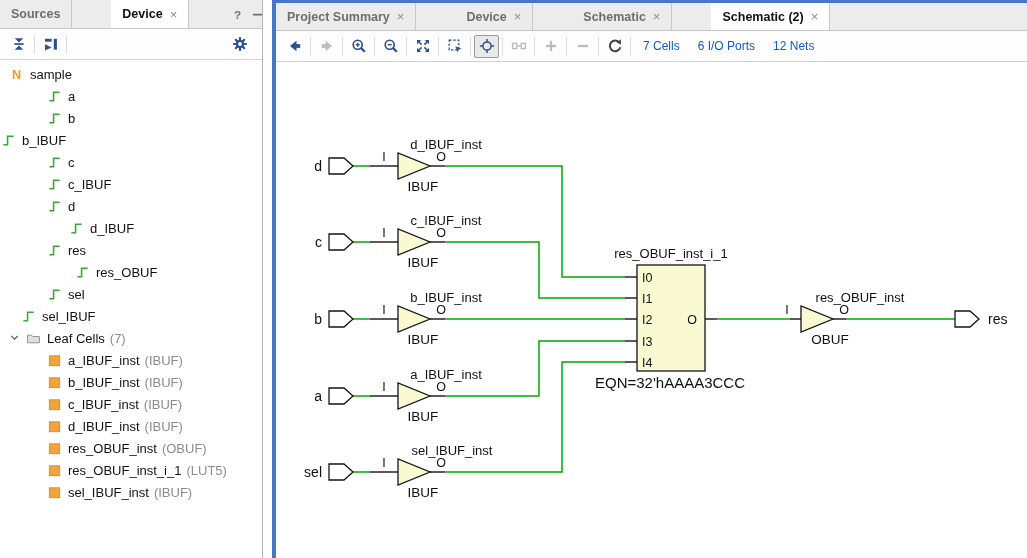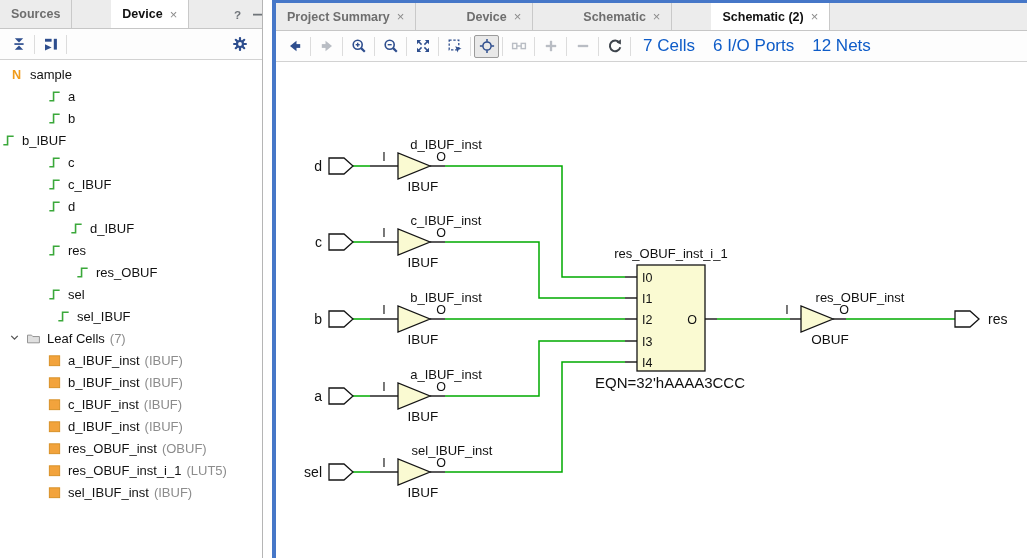--- a/index.html
+++ b/index.html
@@ -26,21 +26,21 @@
   .trow { display:flex; align-items:center; height:22px; font-size:13px; color:#111; white-space:nowrap; }
   .trow .expander { width:15px; height:15px; flex:0 0 15px; margin-right:2px; }
   .trow .ticon { width:16px; height:16px; flex:0 0 16px; margin-right:6px; display:flex; align-items:center; justify-content:center; }
   .trow .suffix { color:#8c8c8c; margin-left:5px; }
 
   
   #right-panel { position:absolute; left:272px; top:0; width:755px; height:558px; background:#fff;
                  border-left:4px solid #4677c8; border-top:3px solid #4677c8; }
   #right-panel .tabbar { height:28px; }
   #schem-toolbar { height:31px; }
-  .navlink { color:#0e5cc8; font-size:17px; margin:0 9px; cursor:default; white-space:nowrap; }
+  .navlink { color:#0e5cc8; font-size:12px; margin:0 9px; cursor:default; white-space:nowrap; }
   #canvas { position:relative; width:751px; height:496px; background:#fff; }
   svg text { font-family:"Liberation Sans",sans-serif; }
 </style>
 </head>
 <body>
 
 <div id="app">
   <div id="left-panel">
     <div class="tabbar" id="left-tabbar">
         <div class="tab">
@@ -187,21 +187,21 @@
           <span>res_OBUF</span>
         </div>
         <div class="trow" style="padding-left: 46px;">
           <span class="ticon">
             <svg width="15" height="15" viewBox="0 0 16 16">
               <polyline points="2.5,12.6 7,12.6 7,3.4 13.5,3.4" fill="none" stroke="#3aa83a" stroke-width="1.7"></polyline>
             </svg>
           </span>
           <span>sel</span>
         </div>
-        <div class="trow" style="padding-left: 55px;">
+        <div class="trow" style="padding-left: 20px;">
           <span class="ticon">
             <svg width="15" height="15" viewBox="0 0 16 16">
               <polyline points="2.5,12.6 7,12.6 7,3.4 13.5,3.4" fill="none" stroke="#3aa83a" stroke-width="1.7"></polyline>
             </svg>
           </span>
           <span>sel_IBUF</span>
         </div>
         <div class="trow" style="padding-left: 8px;">
           <span class="expander"><svg width="13" height="13" viewBox="0 0 16 16">
               <polyline points="4,6 8,10 12,6" fill="none" stroke="#555" stroke-width="1.6"></polyline>

